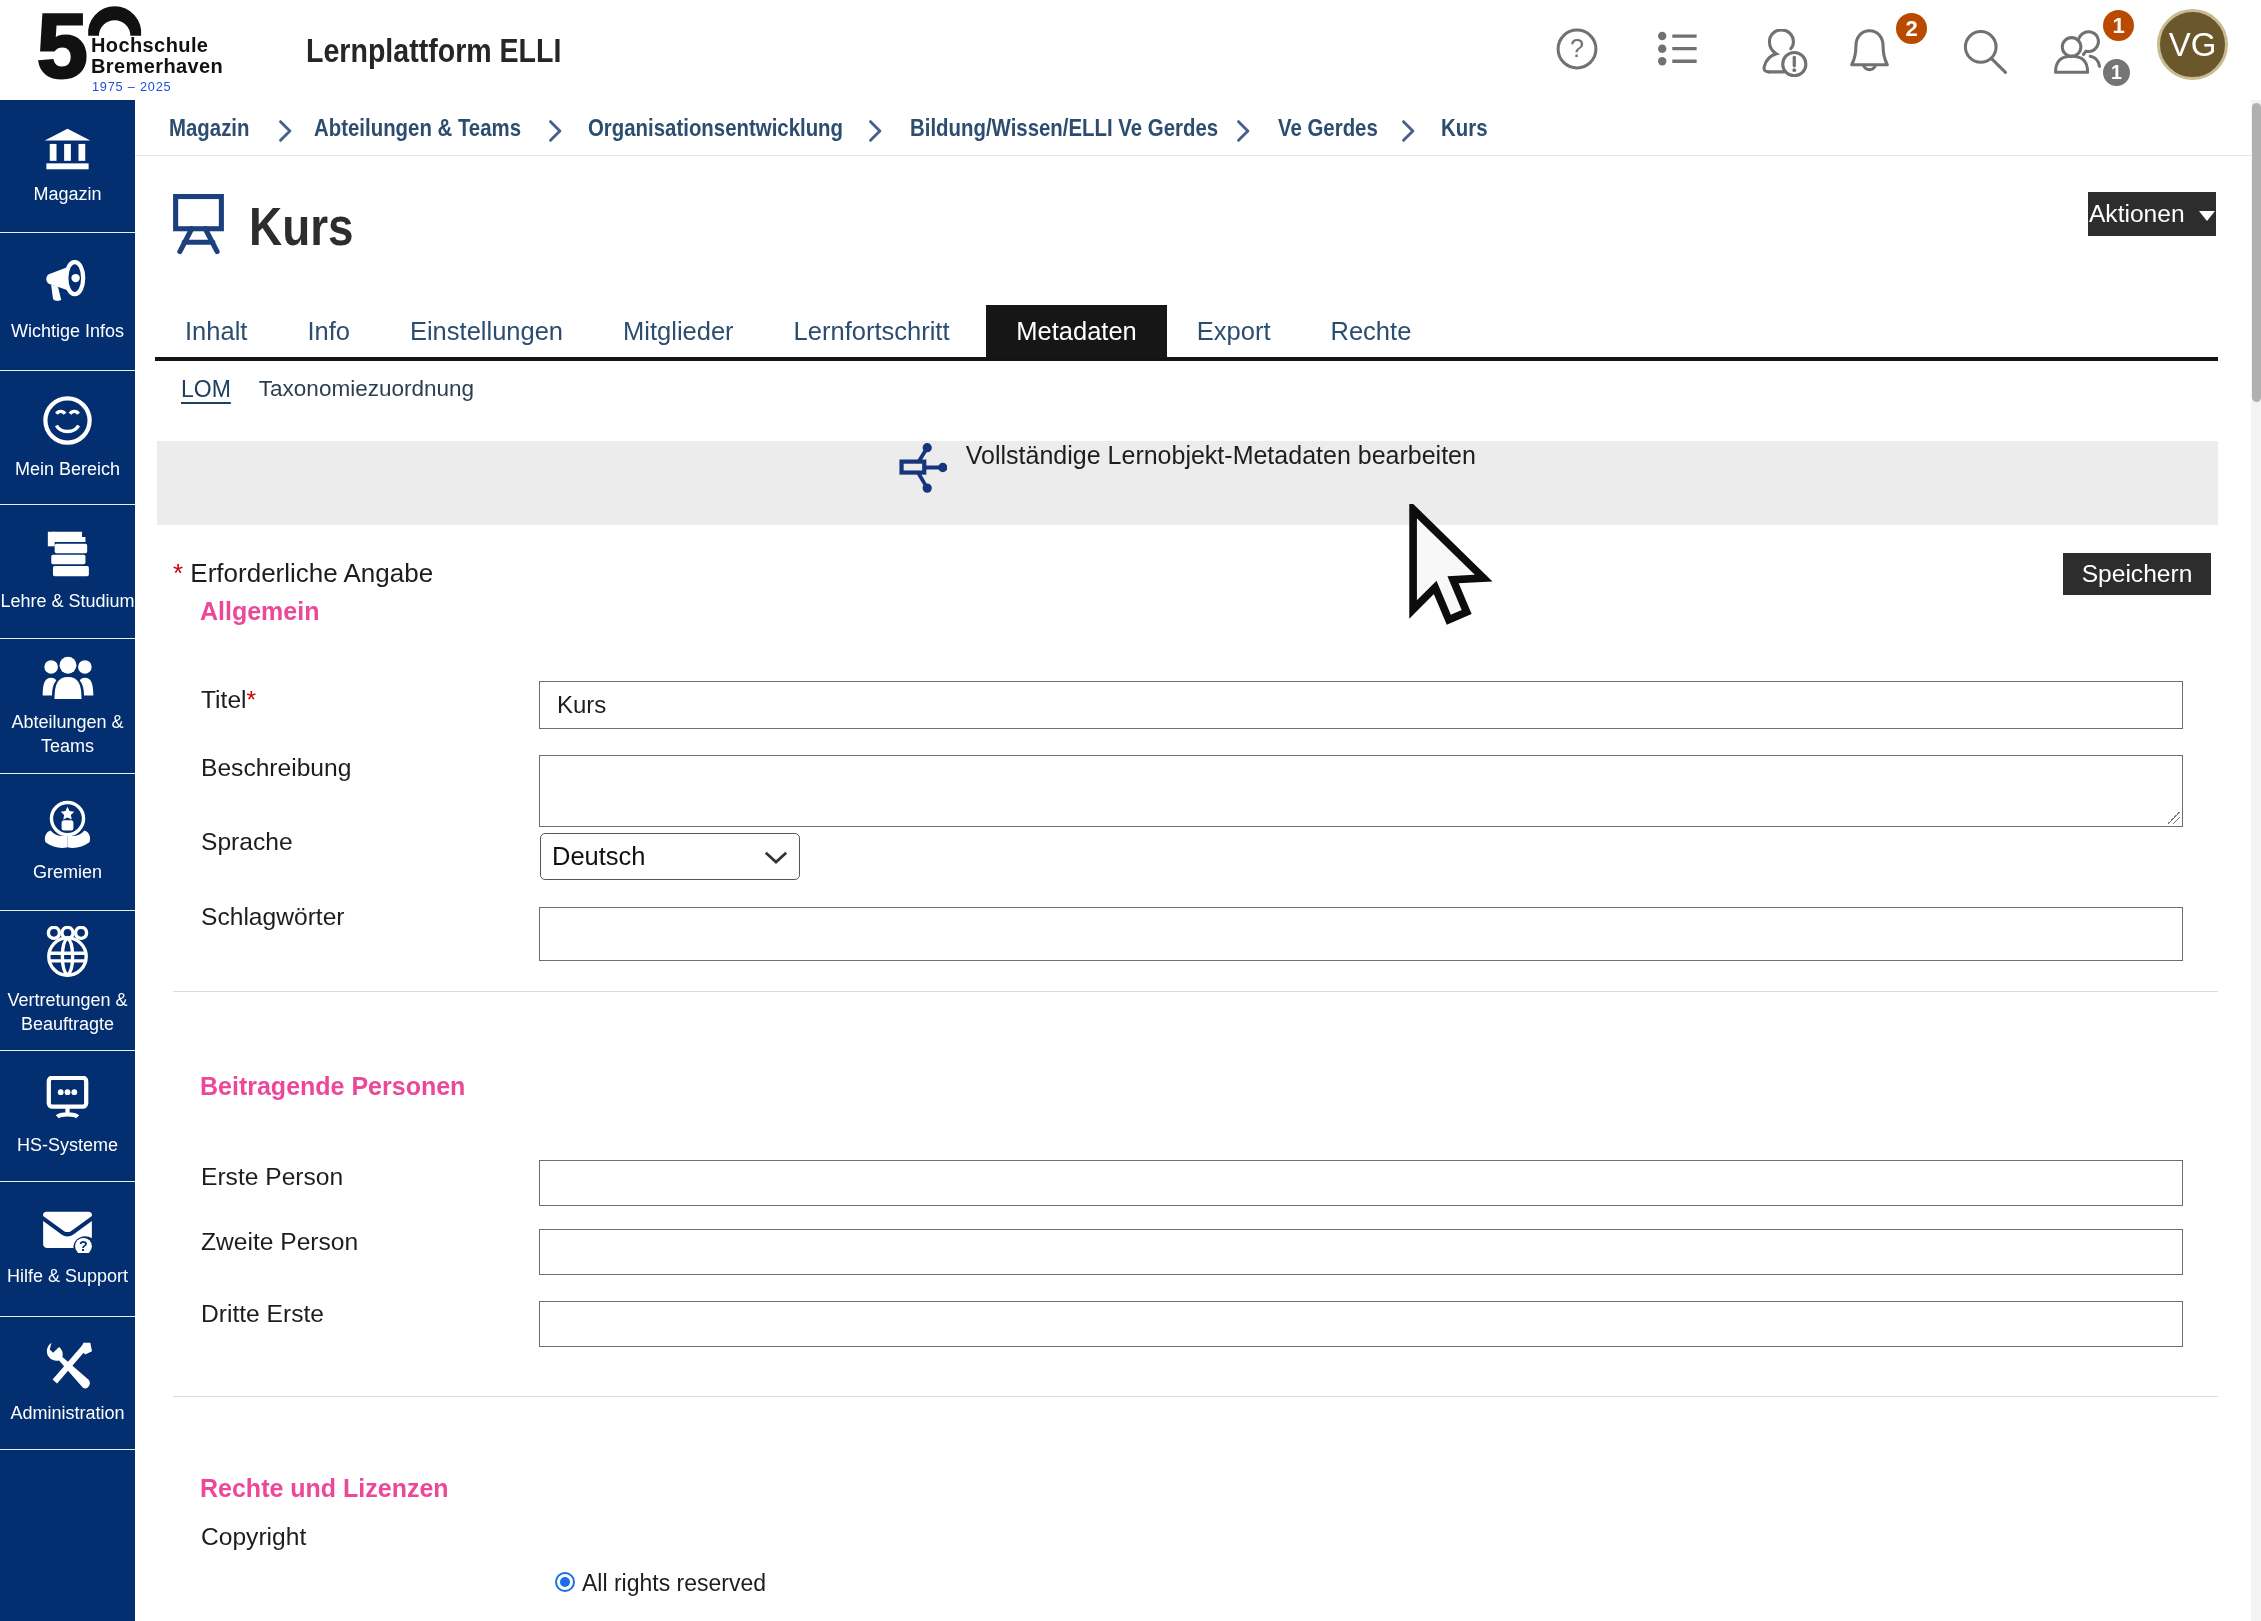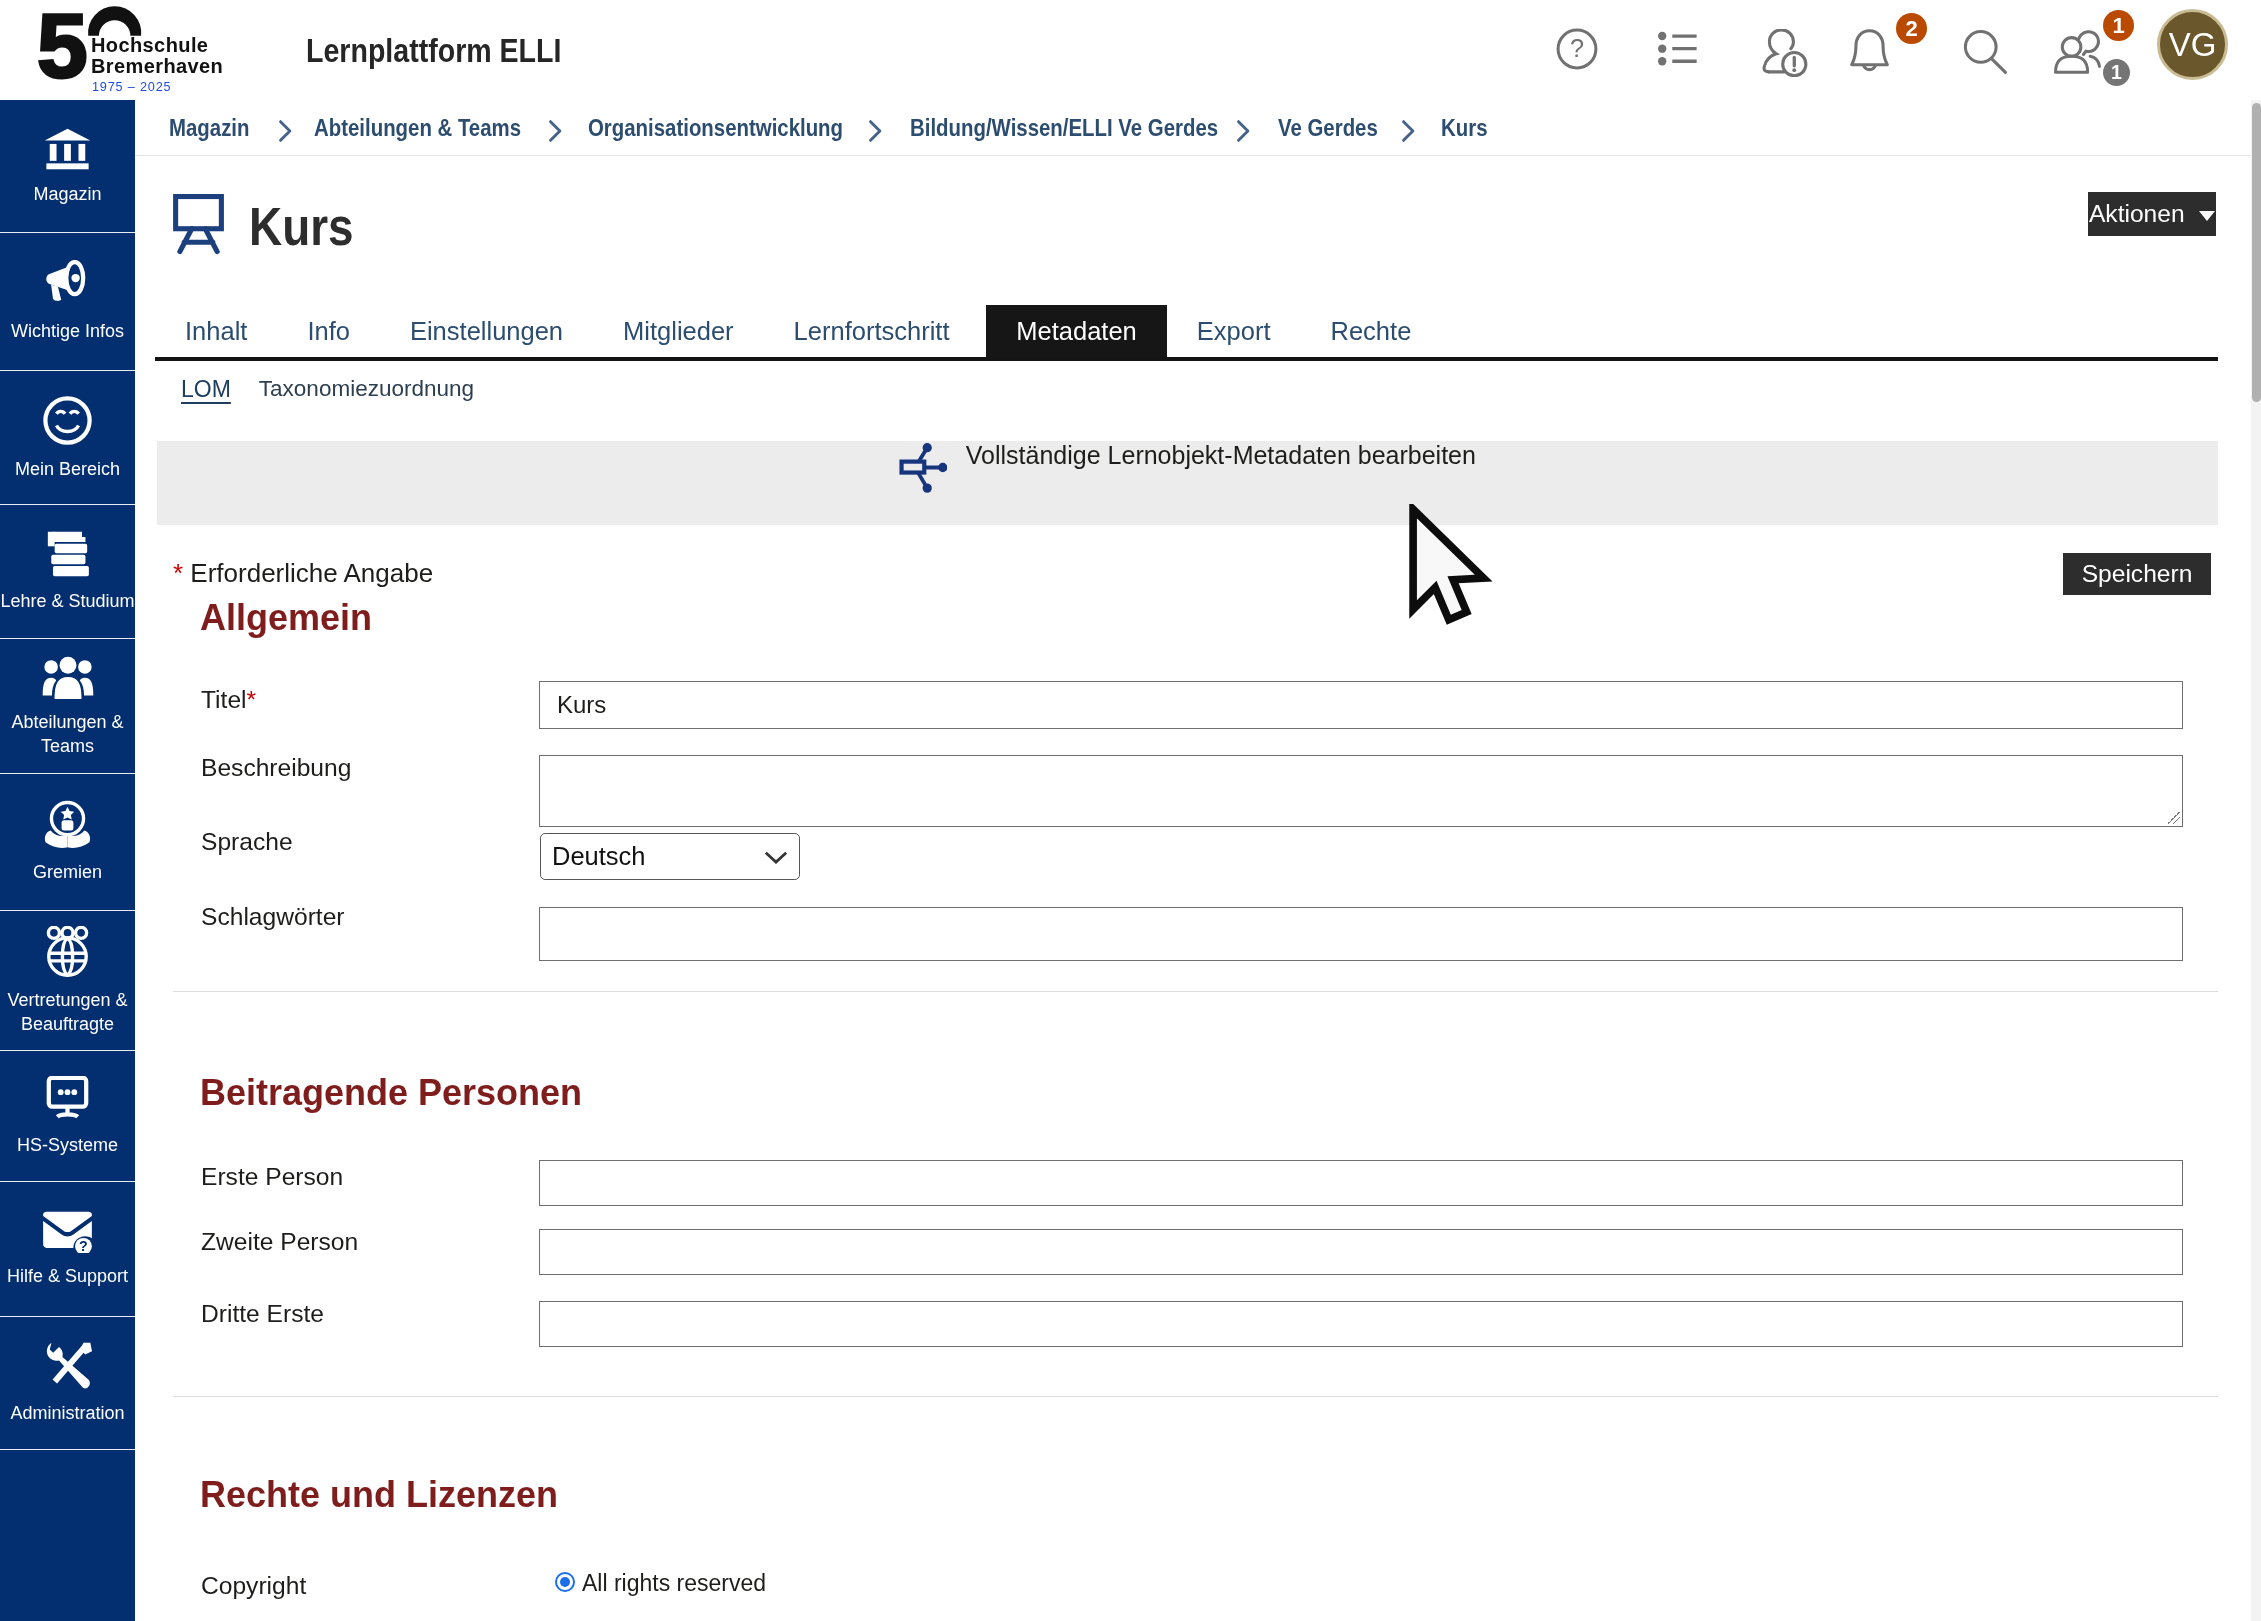--- a/index.html
+++ b/index.html
@@ -65,21 +65,21 @@
   .subtab2 { color:#2c3e50; margin-left:28px; font-size:22.5px; }
 
   
   .banner { position:absolute; left:157px; top:441px; width:2061px; height:84px; background:#ececec;
     display:flex; align-items:flex-start; justify-content:center; }
   .banner .txt { font-size:25px; color:#1d1d1b; margin-left:18.7px; }
 
   
   .req { position:absolute; left:173px; top:558px; font-size:26px; color:#1d1d1b; }
   .req .star { color:#cc0000; }
-  .h2 { position:absolute; font-size:36px; font-weight:bold; color:#7f1d1d; white-space:nowrap; }
+  .h2 { position:absolute; font-size:25px; font-weight:bold; color:#ec4899; white-space:nowrap; }
   .label { position:absolute; left:201px; font-size:24.6px; color:#1d1d1b; }
   .input { position:absolute; left:539px; width:1644px; border:1.7px solid #6e6e6e; background:#fff; }
   .sep { position:absolute; left:173px; width:2045px; height:0.8px; background:#dcdcdc; }
   .itext { font-size:24px; color:#1d1d1b; padding-left:17px; display:flex; align-items:center; }
 
   .select { position:absolute; left:540px; top:833px; width:260px; height:47px; border:1.7px solid #555;
     border-radius:5.1px; display:flex; align-items:center; padding-left:11px; font-size:25.5px; color:#111; }
   .resize-corner { position:absolute; right:1.7px; bottom:1.7px; width:13.6px; height:13.6px;
     background:linear-gradient(135deg, transparent 0 50%, #777 50% 55%, transparent 55% 70%, #777 70% 75%, transparent 75%); }
 
@@ -362,20 +362,20 @@
 <div class="label" style="top:1228px;">Zweite Person</div>
 <div class="input" style="top:1229px; height:46px;"></div>
 
 <div class="label" style="top:1300px;">Dritte Erste</div>
 <div class="input" style="top:1301px; height:46px;"></div>
 
 <div class="sep" style="top:1396px;"></div>
 
 <div class="h2" style="left:200px; top:1474px;">Rechte und Lizenzen</div>
 
-<div class="label" style="top:1572px;">Copyright</div>
+<div class="label" style="top:1523px;">Copyright</div>
 <div class="radio"></div>
 <div class="radiolbl">All rights reserved</div>
 
 <svg class="cursor" width="85" height="126" viewBox="0 0 100 148">
   <path d="M6 6 L6 124 L32 98 L48 136 L69 127 L53 89 L89 87 Z" fill="#f8f8f8" stroke="#0d0d0d" stroke-width="9" stroke-linejoin="miter"></path>
 </svg>
 
 
 </body></html>

